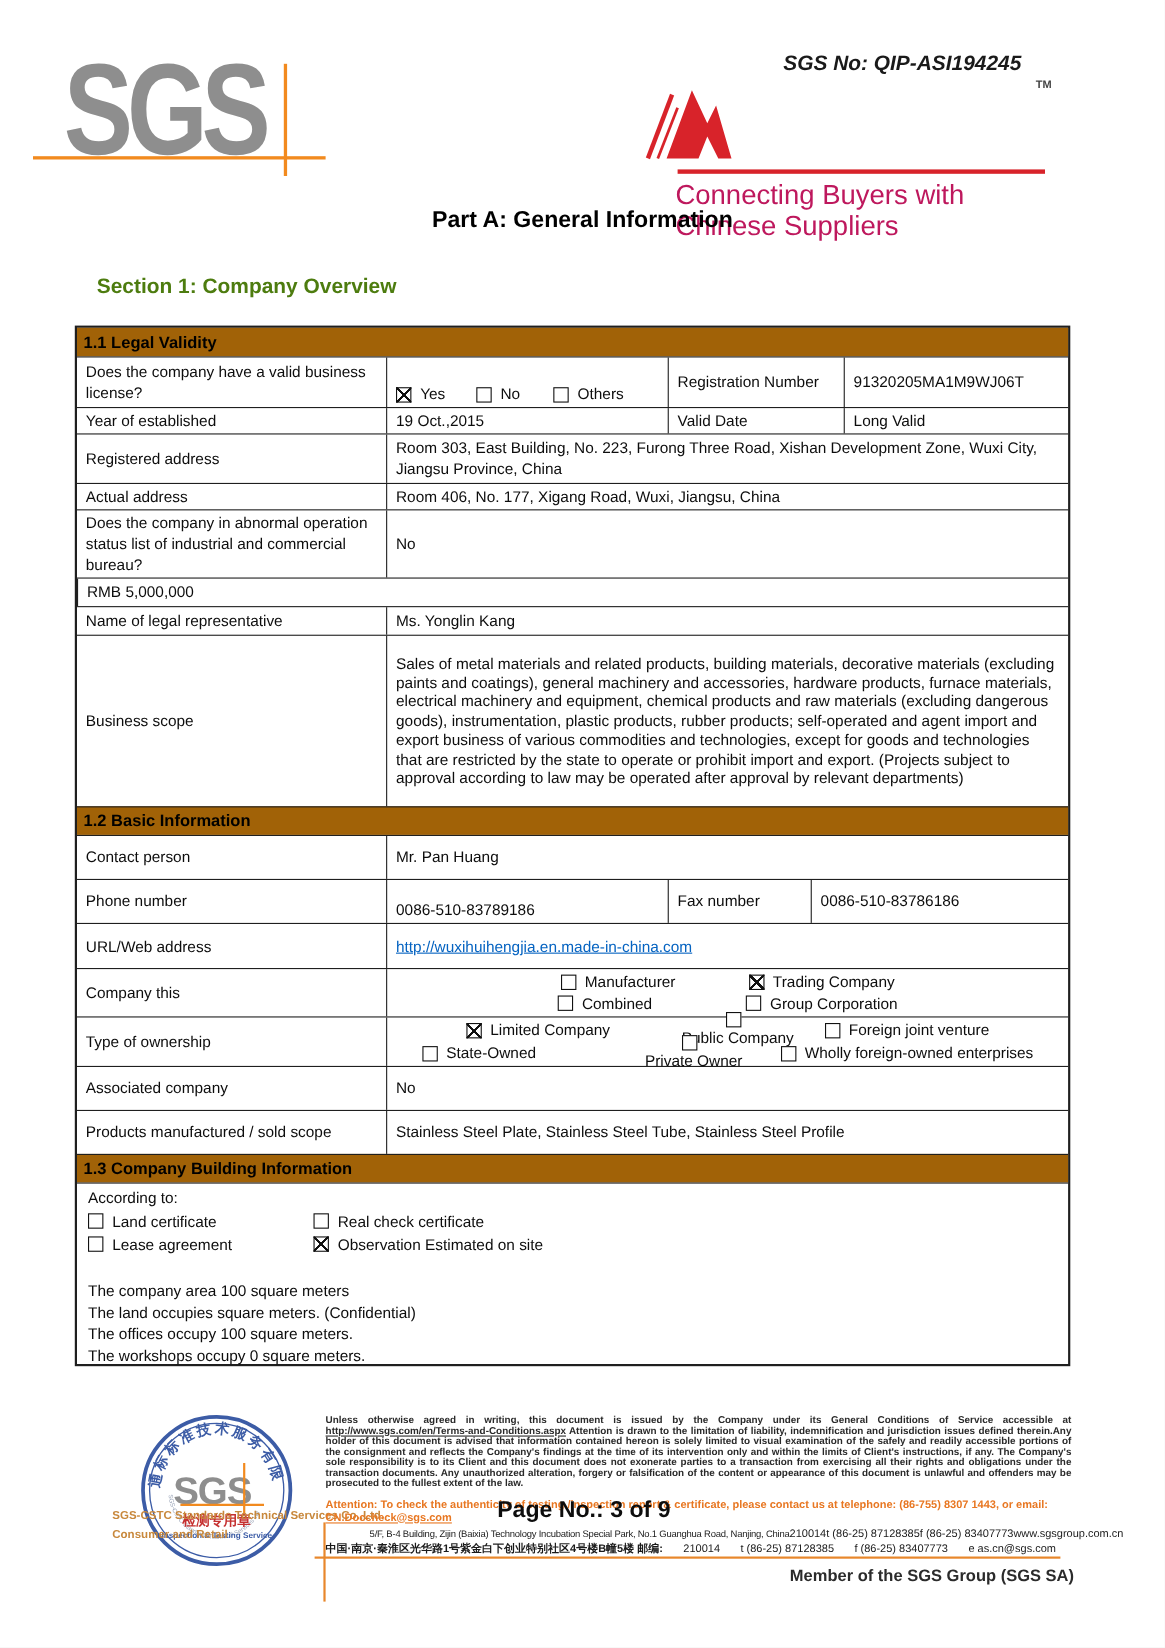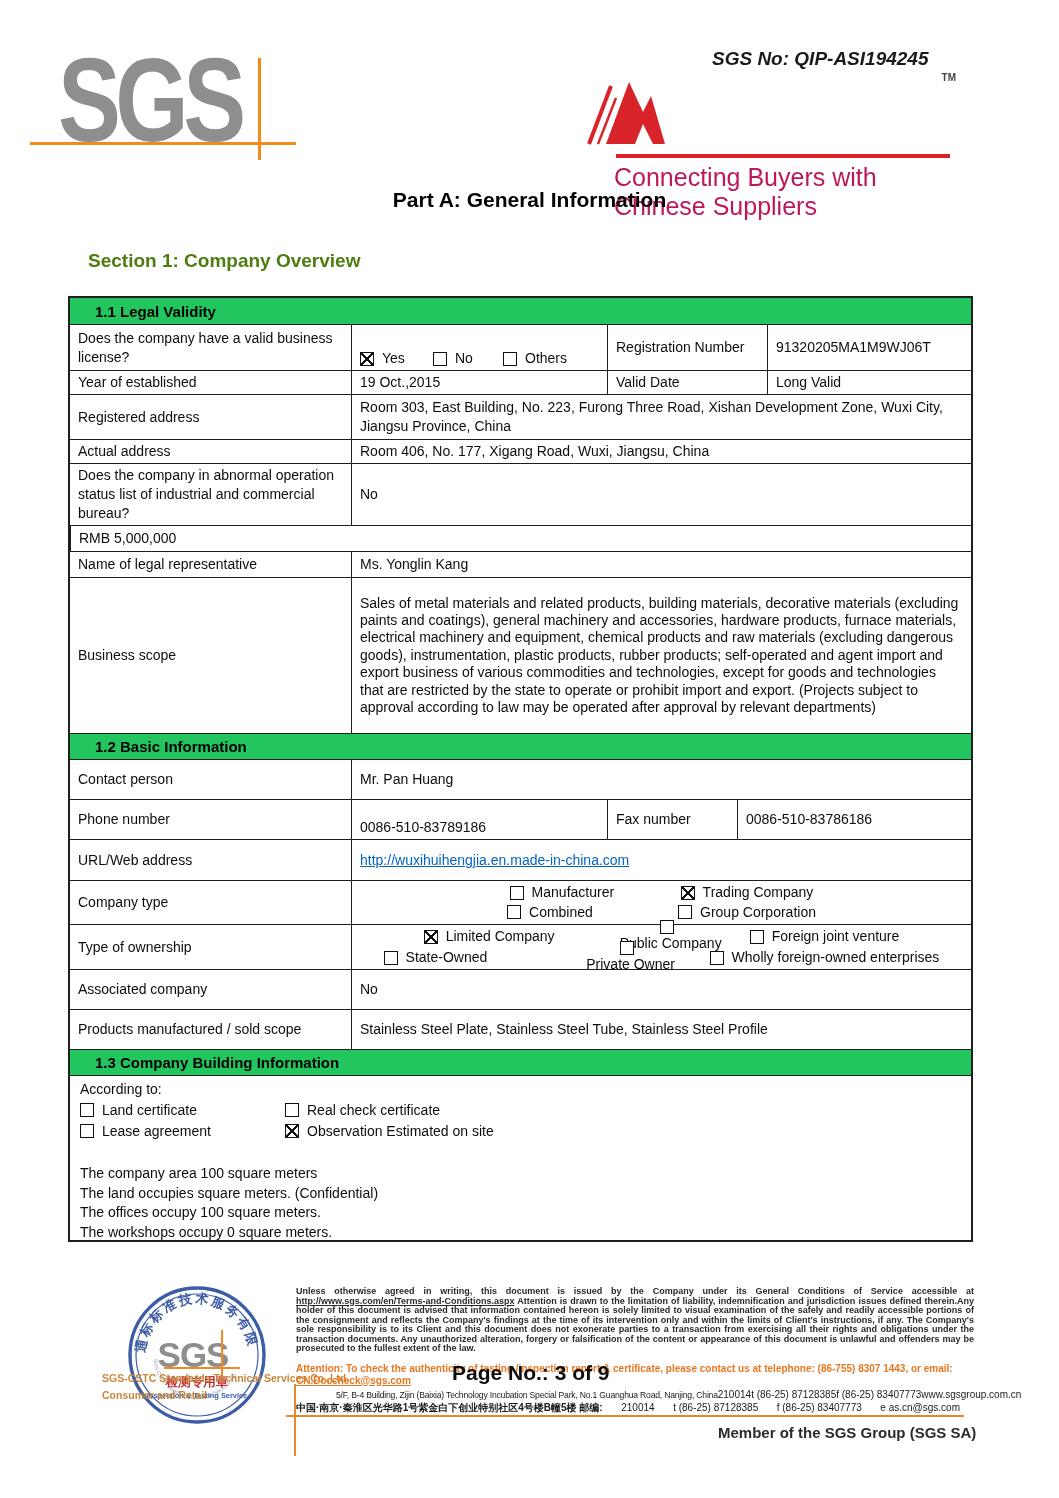--- a/index.html
+++ b/index.html
@@ -21,21 +21,21 @@
   .mic-word { position:absolute; left:74px; top:18px; font-size:42px; font-weight:bold; color:#1c1c1c; letter-spacing:-2px; }
   .mic-tm { position:absolute; right:2px; top:2px; font-size:10px; color:#444; font-weight:bold; }
   .mic-underline { position:absolute; left:38px; top:84px; width:334px; height:4px; background:#d8232a; }
   .mic-tagline { position:absolute; left:36px; top:93px; font-size:25px; color:#be185d; }
 
   .part-title { position:absolute; left:0; top:188px; width:100%; text-align:center; font-size:21px; font-weight:bold; color:#000; }
   .section-title { position:absolute; left:88px; top:250px; font-size:19px; font-weight:bold; color:#4d7c0f; }
 
   
   .tbl { position:absolute; left:68px; top:296px; width:905px; border:2px solid #1f1f1f; font-size:14px; color:#0d0d0d; }
-  .yrow { background:#22c55e; height:26px; display:flex; align-items:center; padding-left:25px;
+  .yrow { background:#a16207; height:26px; display:flex; align-items:center; padding-left:6px;
           font-weight:bold; font-size:15px; border-top:1.5px solid #1f1f1f; color:#000; }
   .yrow.first { border-top:none; }
   .trow { display:flex; border-top:1.5px solid #1f1f1f; }
   .cell { padding:2px 8px; display:flex; align-items:center; border-left:1.5px solid #1f1f1f; line-height:19px; }
   .cell.nb { border-left:none; }
   .c1 { width:281px; flex:none; }
   .c2 { width:256px; flex:none;align-items:flex-end; }
   .c3 { width:160px; flex:none; }
   .cfax { width:130px; flex:none; }
   .cf { flex:1; }
@@ -188,21 +188,21 @@
     </div>
 
     <div class="trow" style="height:41px">
       <div class="cell c1 nb">URL/Web address</div>
       <div class="cell cf">
           <span class="link">http://wuxihuihengjia.en.made-in-china.com</span>
         </div>
     </div>
 
     <div class="trow" style="height:44px">
-      <div class="cell c1 nb">Company type</div>
+      <div class="cell c1 nb">Company this</div>
       <div class="cell cf cbcol">
         <div class="cbrow">
           <span class="cbitem wt1">
             <span class="cb"></span>
             <span>Manufacturer</span>
           </span>
           <span class="cbitem">
             <span class="cb checked"></span>
             <span>Trading Company</span>
           </span>

